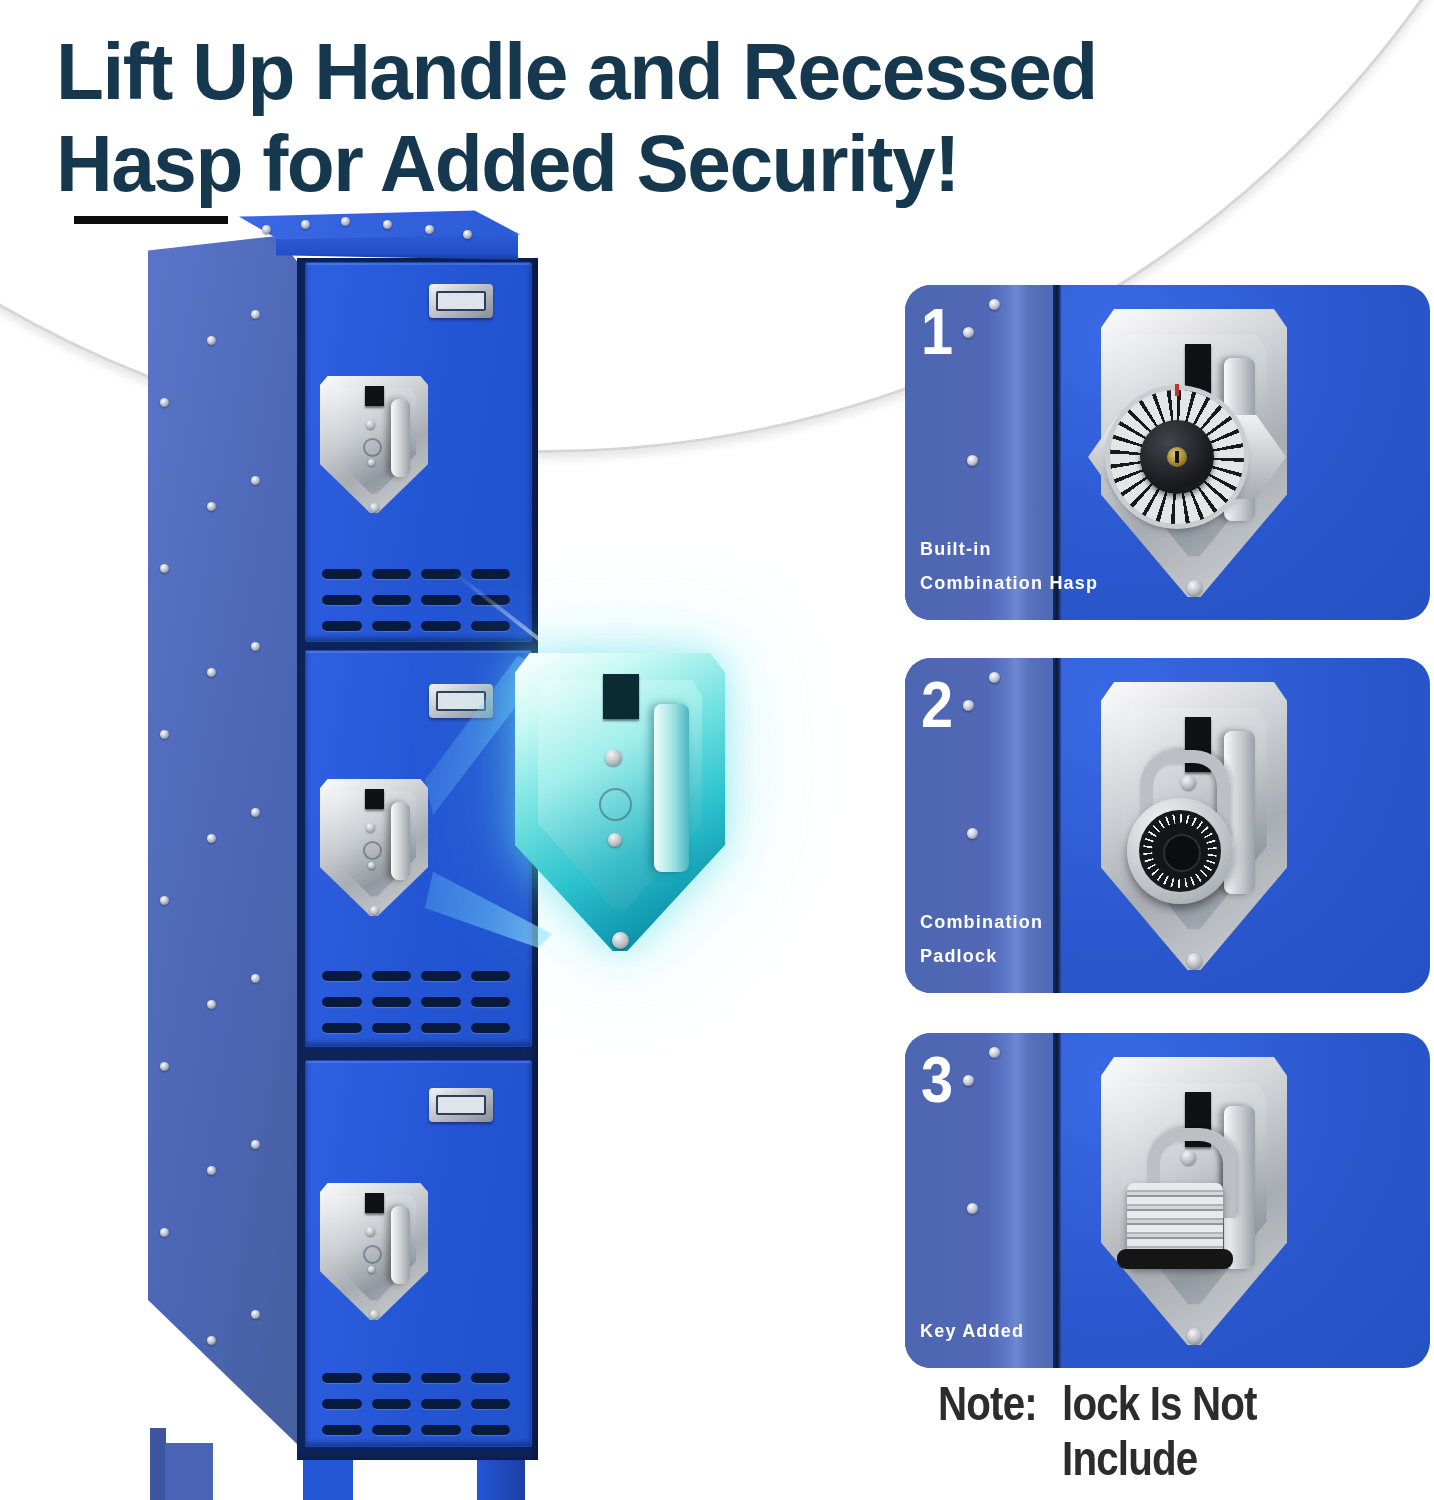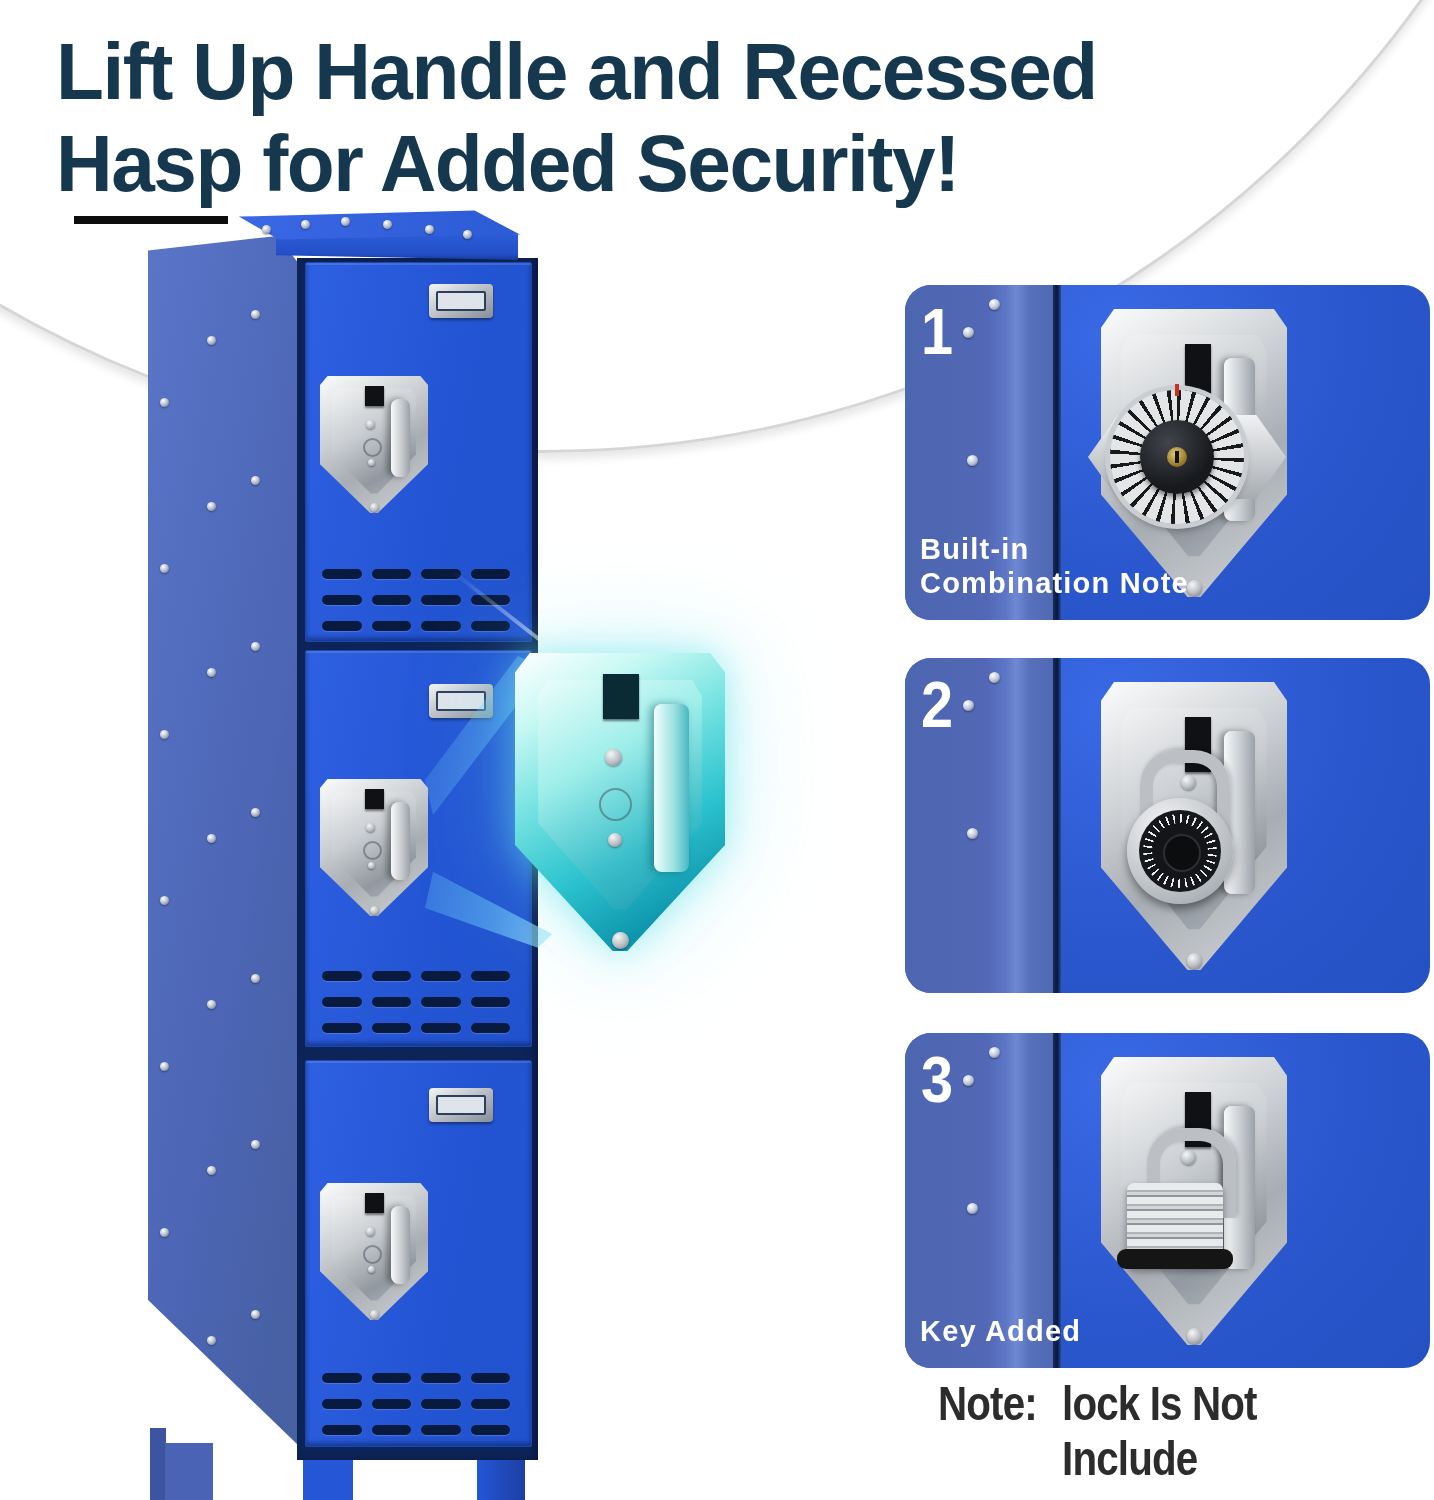--- a/index.html
+++ b/index.html
@@ -70,21 +70,21 @@
           transform:rotate(38deg);background:linear-gradient(90deg,rgba(255,255,255,0),rgba(255,255,255,.95));}
   
   .panel{position:absolute;left:905px;width:525px;height:335px;border-radius:26px;overflow:hidden;
          background:radial-gradient(circle at 40% 15%,#3a69e6,#2a57cd 55%,#2451c2 100%);z-index:2;}
   .strip{position:absolute;left:0;top:0;bottom:0;width:148px;
          background:linear-gradient(90deg,#4d66b0,#5268b6 55%,#5d77c6 68%,#6e88d4 75%,#5871bc 84%,#4f68b4);}
   .gapline{position:absolute;left:148px;top:0;bottom:0;width:8px;
          background:linear-gradient(90deg,#16295a,#0a1a3e 55%,#2a4a9e);}
   .pnum{position:absolute;left:16px;top:10px;font-size:64px;font-weight:bold;color:#fff;
         transform:scaleX(.9);transform-origin:left top;z-index:3;}
-  .plabel{position:absolute;left:15px;bottom:20px;color:#fff;font-weight:bold;font-size:29px;
+  .plabel{position:absolute;left:15px;bottom:20px;color:#fff;font-weight:bold;font-size:18px;
         letter-spacing:1.2px;line-height:34px;white-space:nowrap;z-index:3;}
   .pscrew{position:absolute;width:11px;height:11px;border-radius:50%;z-index:3;
         background:radial-gradient(circle at 35% 30%,#fff,#b9c2d4 55%,#3e4c68);box-shadow:0 1px 2px rgba(0,0,0,.4);}
   .panel .shield{left:196px;top:24px;width:186px;height:290px;}
   .panel .sh-latch{top:12%;height:19%;width:14%;left:45%;}
   .lock{position:absolute;inset:0;z-index:2;}
   
   .wing{position:absolute;left:183px;top:130px;width:198px;height:84px;
         clip-path:polygon(0 50%,15% 0,85% 0,100% 50%,85% 100%,15% 100%);
         background:linear-gradient(180deg,#f0f1f2,#a7acb1);box-shadow:0 3px 5px rgba(0,0,0,.3);}
@@ -266,21 +266,21 @@
       <div class="wing"></div>
       <div class="dial-ring"></div>
       <div class="red-index"></div>
       <div class="knob"></div>
       <div class="keyhole">
           <span class="keyslot"></span>
         </div>
     </div>
     <div class="plabel">
       <div>Built-in</div>
-      <div>Combination Note</div>
+      <div>Combination Hasp</div>
     </div>
   </section>
 
   <section class="panel" style="top:658px;">
     <div class="strip"></div>
     <div class="gapline"></div>
     <span class="pscrew" style="left:84px;top:14px;"></span>
     <span class="pscrew" style="left:58px;top:42px;"></span>
     <span class="pscrew" style="left:62px;top:170px;"></span>
     <div class="pnum">2</div>
@@ -294,20 +294,24 @@
         <span class="sh-s s3"></span>
       </div>
     <div class="lock">
       <div class="shackle" style="left:235px;top:92px;width:64px;height:78px;"></div>
       <div class="p2-body"></div>
       <div class="p2-dial">
         <div class="p2-ticks"></div>
         <div class="p2-cover"></div>
       </div>
       <div class="p2-knob"></div>
+    </div>
+    <div class="plabel">
+      <div>Combination</div>
+      <div>Padlock</div>
     </div>
   </section>
 
   <section class="panel" style="top:1033px;">
     <div class="strip"></div>
     <div class="gapline"></div>
     <span class="pscrew" style="left:84px;top:14px;"></span>
     <span class="pscrew" style="left:58px;top:42px;"></span>
     <span class="pscrew" style="left:62px;top:170px;"></span>
     <div class="pnum">3</div>

